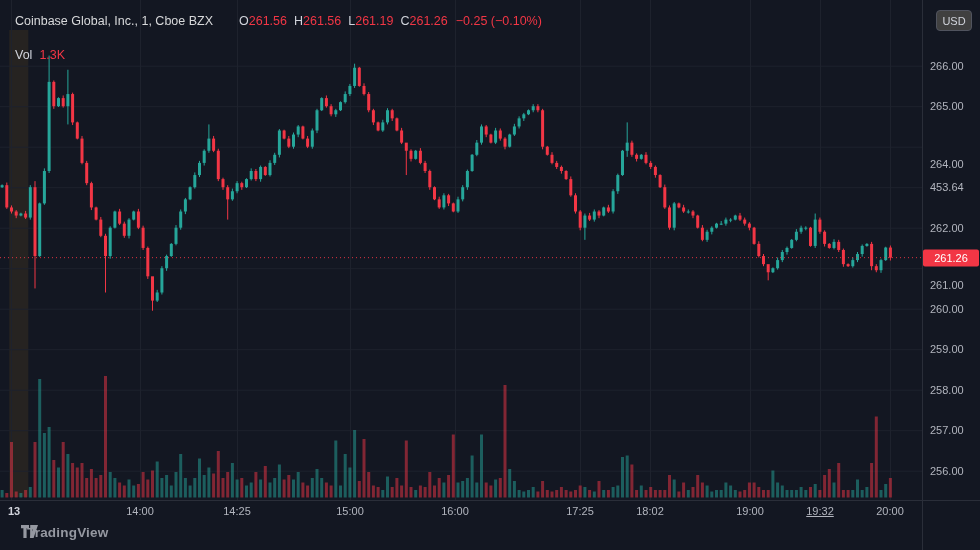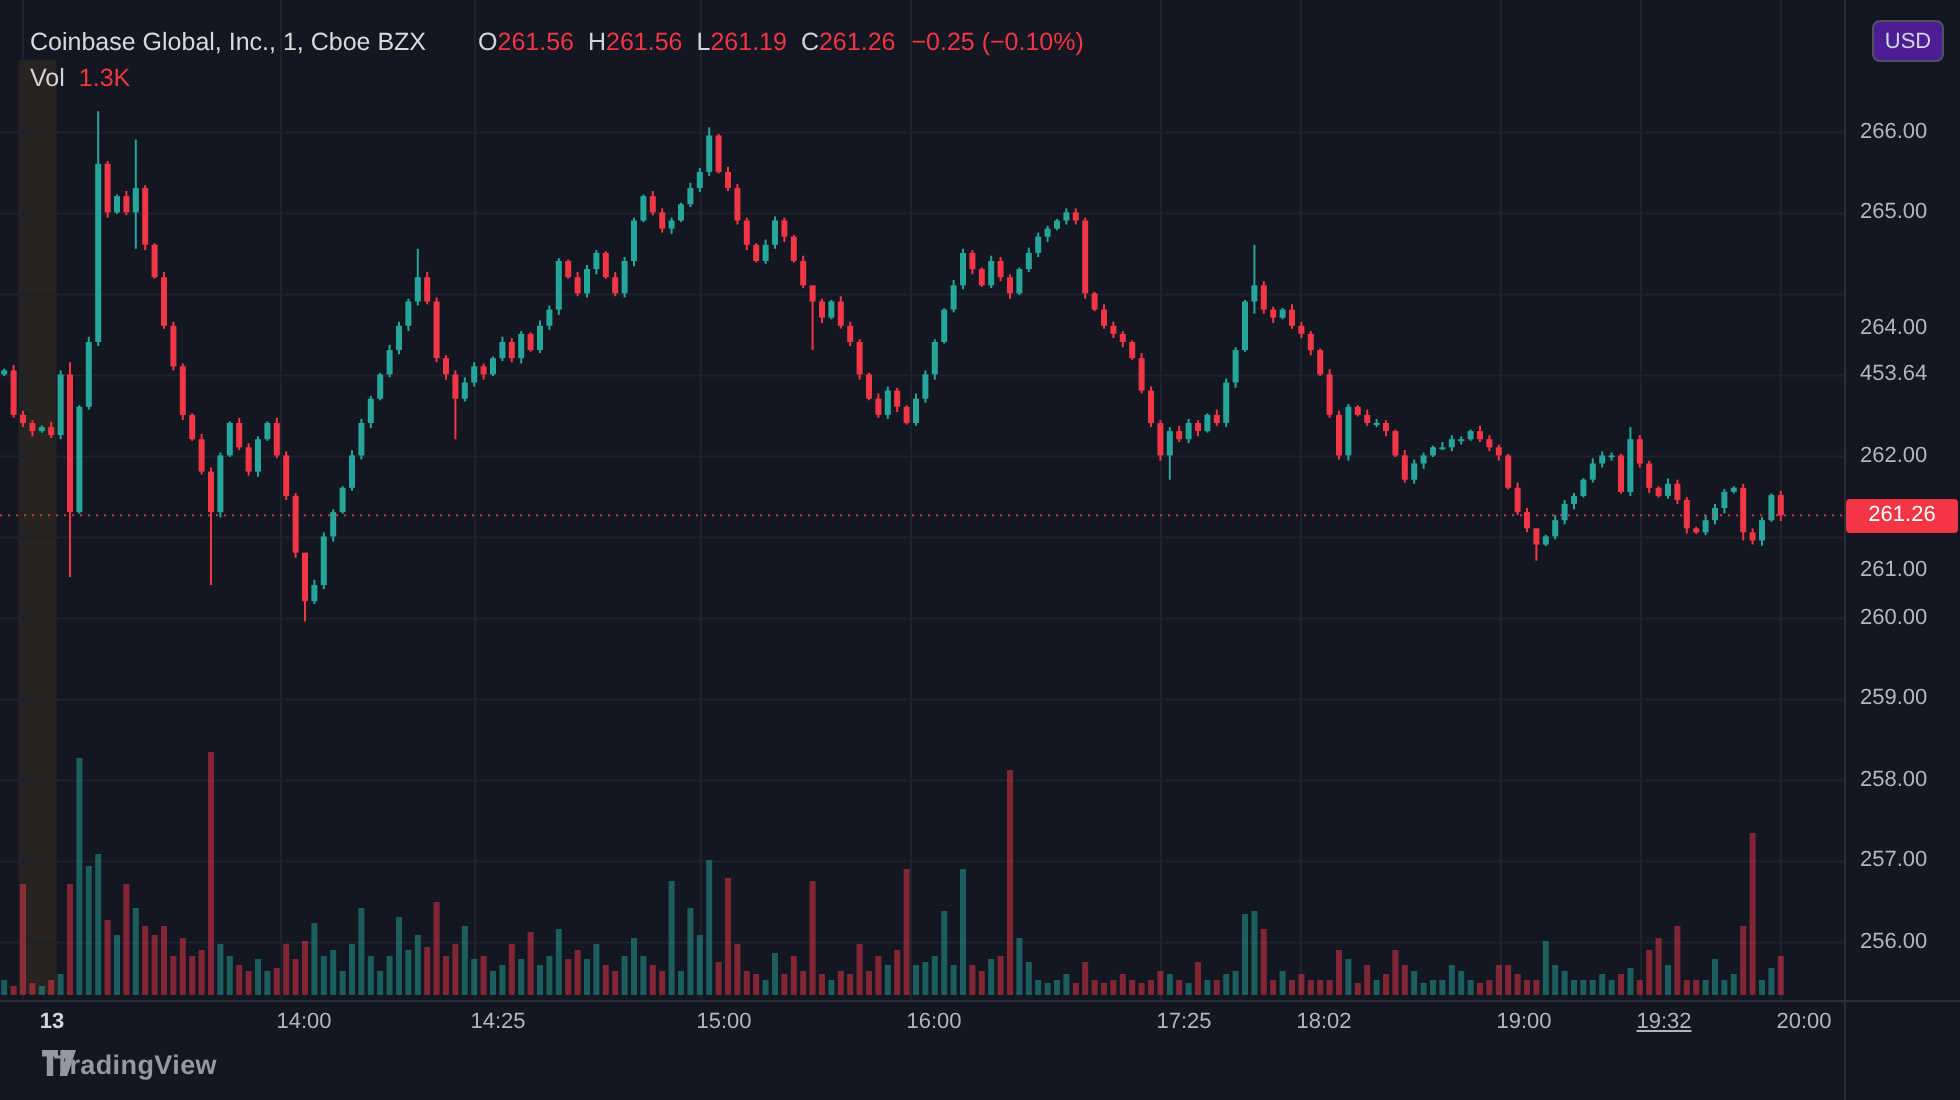--- a/index.html
+++ b/index.html
@@ -5,28 +5,28 @@
   html,body{margin:0;padding:0;background:#131722;width:980px;height:550px;overflow:hidden;}
   body{font-family:"Liberation Sans","DejaVu Sans",sans-serif;-webkit-font-smoothing:antialiased;}
   #app{position:relative;width:980px;height:550px;background:#131722;}
   svg{position:absolute;left:0;top:0;}
   .legend{position:absolute;left:15px;top:13px;z-index:5;font-size:12.5px;line-height:17px;color:#d1d4dc;white-space:nowrap;}
   .legend .row{display:flex;align-items:baseline;}
   .legend .t{color:#d8d9db;font-weight:400;margin-right:26px;}
   .legend .lbl{color:#d1d4dc;margin-left:7px;}
   .legend .val{color:#f23645;}
   .legend .chg{color:#f23645;margin-left:8px;}
-  .legend .vrow{margin-top:1px;}
+  .legend .vrow{margin-top:17px;}
   .legend .vol-l{color:#d1d4dc;margin-right:7px;}
   .legend .vol-v{color:#f23645;}
-  .usd-btn{position:absolute;left:936px;top:10px;width:34px;height:19px;border:1px solid #50535e;border-radius:4px;color:#d1d4dc;font-size:11px;display:flex;align-items:center;justify-content:center;z-index:5;cursor:pointer;background:#4c1d95;}
+  .usd-btn{position:absolute;left:936px;top:10px;width:34px;height:19px;border:1px solid #50535e;border-radius:4px;color:#d1d4dc;font-size:11px;display:flex;align-items:center;justify-content:center;z-index:5;cursor:pointer;background:#404040;}
   .price-axis{position:absolute;left:923px;top:0;width:57px;height:500px;z-index:3;}
   .ptick{position:absolute;left:7px;font-size:11px;color:#b2b5be;transform:translateY(-50%);}
   .last-price{position:absolute;left:0px;width:56px;height:17px;background:#f23645;color:#ffffff;font-size:11px;border-radius:2px;display:flex;align-items:center;justify-content:center;transform:translateY(-50%);z-index:4;}
-  .time-axis{position:absolute;left:12px;top:501px;width:914px;height:22px;z-index:3;}
+  .time-axis{position:absolute;left:0;top:501px;width:914px;height:22px;z-index:3;}
   .ttick{position:absolute;top:4px;font-size:11px;color:#b2b5be;transform:translateX(-50%);}
   .ttick.day{color:#d1d4dc;font-weight:700;}
   .footer{position:absolute;left:21px;top:525px;display:flex;align-items:center;z-index:5;color:#9598a1;}
   .footer .brand{font-size:13.5px;font-weight:600;margin-left:6px;letter-spacing:.2px;}
 </style>
 </head>
 <body>
 <div id="app">
 
   <svg id="chart" width="980" height="550" viewBox="0 0 980 550">

